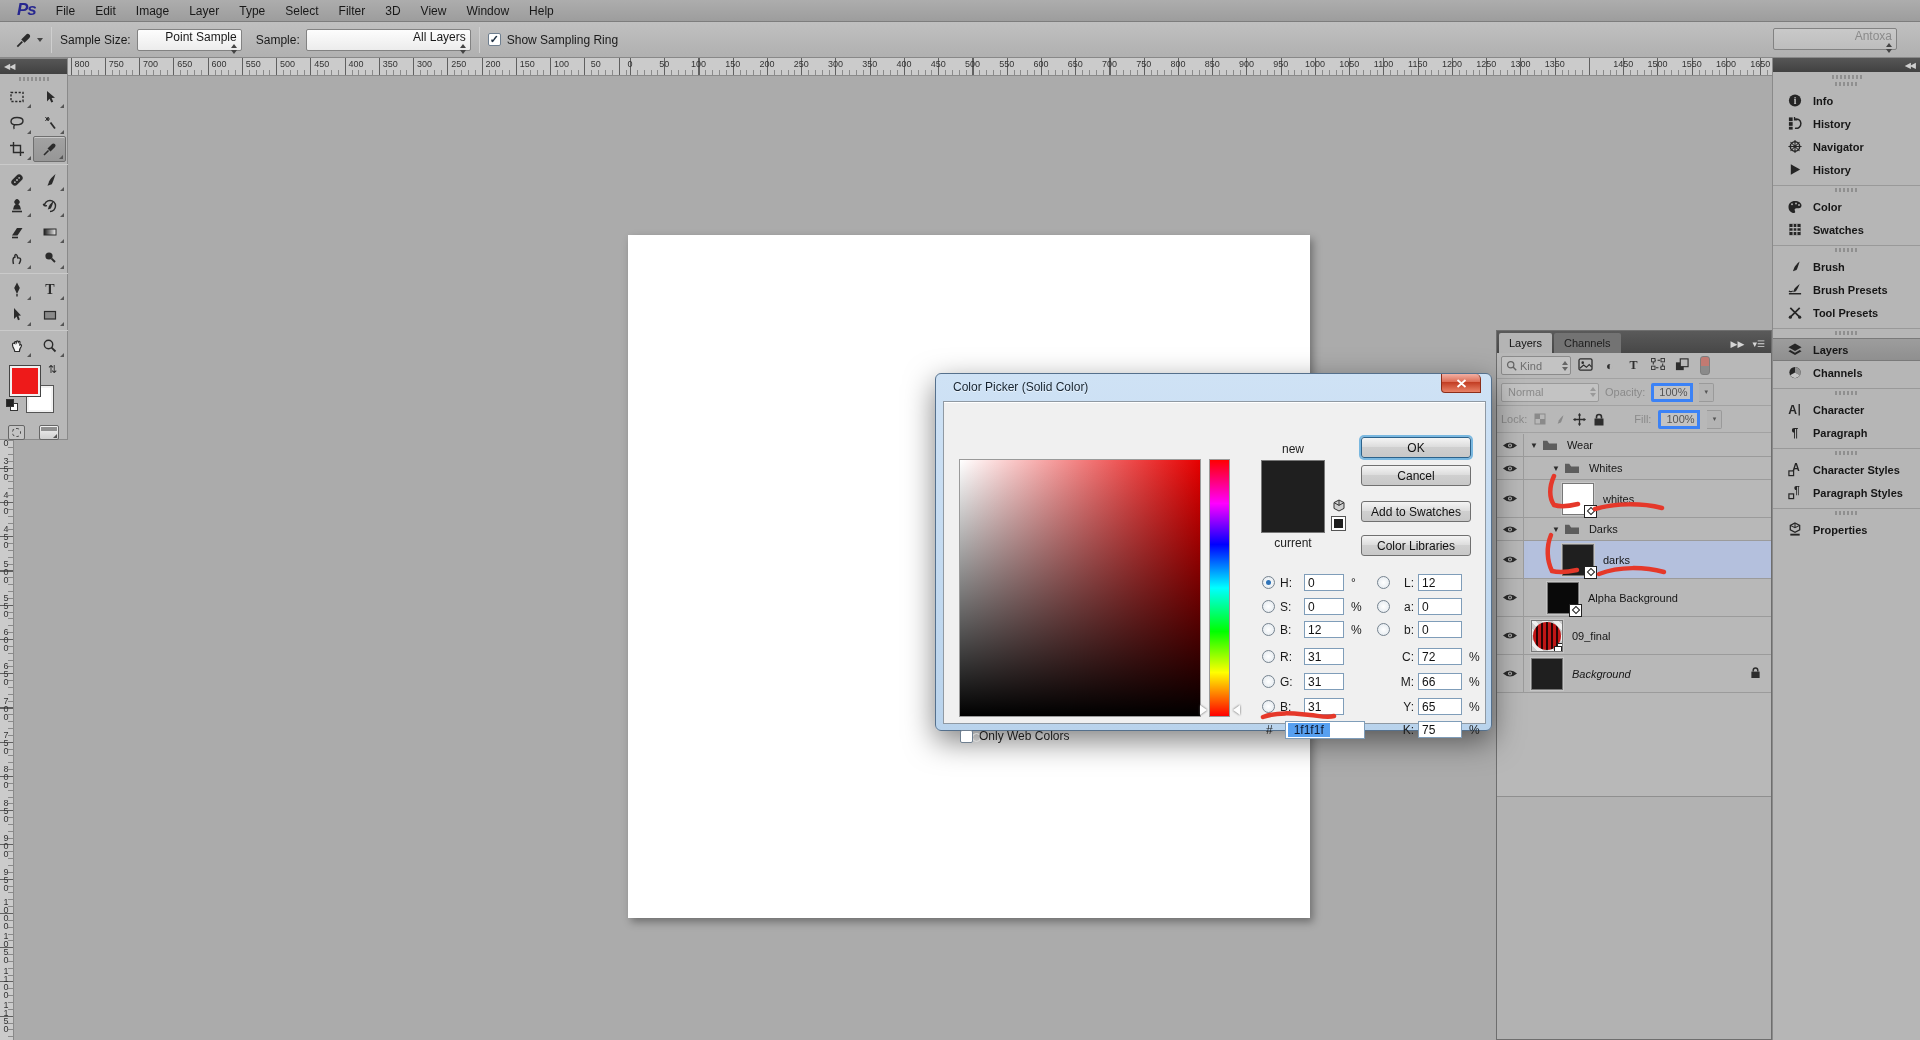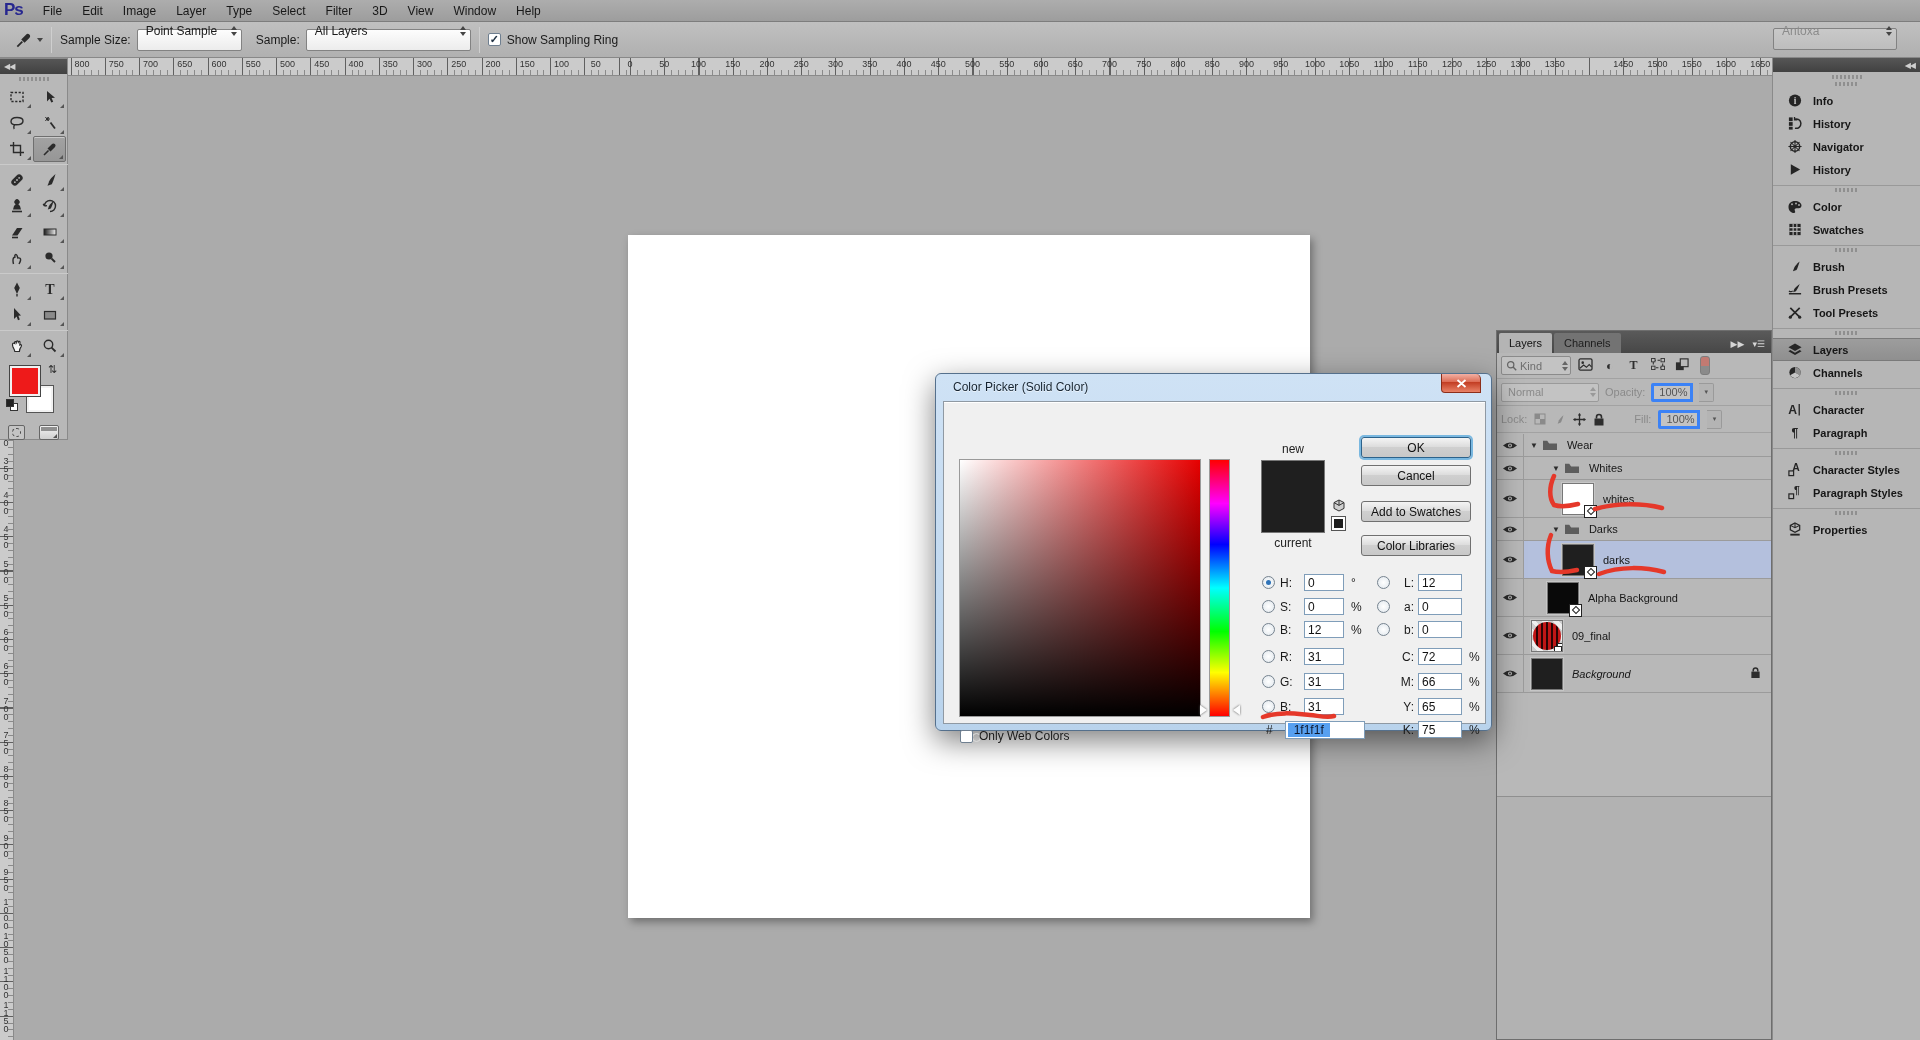--- a/index.html
+++ b/index.html
@@ -3,31 +3,31 @@
 <meta charset="utf-8">
 <style>
   * { margin:0; padding:0; box-sizing:border-box; }
   html,body { width:1920px; height:1040px; overflow:hidden; }
   body { font-family:"Liberation Sans", sans-serif; background:#ababab; position:relative; font-size:12px; color:#1c1c1c; }
 
   
   #menubar { position:absolute; left:0; top:0; width:1920px; height:22px;
     background:linear-gradient(#adadad,#9d9d9d); border-bottom:1px solid #7d7d7d;
     display:flex; align-items:center; z-index:6; }
-  #ps-logo { font-weight:bold; font-size:17px; color:#27278f; padding:0 10px 2px 4px; letter-spacing:-1px; }
+  #ps-logo { font-weight:bold; font-size:17px; color:#27278f; padding:0 10px 2px 17px; letter-spacing:-1px;font-style:italic; }
   .menu-item { padding:3px 10px; font-size:12px; color:#181818; }
 
   
   #optbar { position:absolute; left:0; top:22px; width:1920px; height:36px;
     background:linear-gradient(#c0c0c0,#b0b0b0); border-bottom:1px solid #888; z-index:6;
     display:flex; align-items:center; }
   .opt-sep { width:1px; height:26px; background:#949494; border-right:1px solid #cfcfcf; margin:0 8px; }
   .opt-label { font-size:12px; color:#1a1a1a; margin-right:6px; }
   .win-select { background:linear-gradient(#fdfdfd,#ececec); border:1px solid #828282; border-radius:2px;
-    height:22px; display:flex; align-items:center; padding:0 4px 17px 8px; font-size:12px; color:#1a1a1a; }
+    height:22px; display:flex; align-items:flex-end; padding:0 4px 17px 8px; font-size:12px; color:#1a1a1a;flex-direction:column; }
   .updn { margin-left:auto; display:flex; flex-direction:column; align-items:center; padding-left:8px; }
   .updn i { width:0; height:0; border-left:3.5px solid transparent; border-right:3.5px solid transparent; display:block; }
   .updn i.up { border-bottom:4px solid #444; margin-bottom:2px; }
   .updn i.dn { border-top:4px solid #444; }
   .checkbox { width:13px; height:13px; background:#fff; border:1px solid #6f7f90; border-radius:2px;
     display:inline-flex; align-items:center; justify-content:center; font-size:11px; color:#234; font-weight:bold; }
   #workspace-select { position:absolute; right:23px; top:6px; width:124px; color:#8b8b8b;
     background:linear-gradient(#c9c9c9,#bdbdbd); }
   #workspace-select span { color:#8b8b8b; }
 

